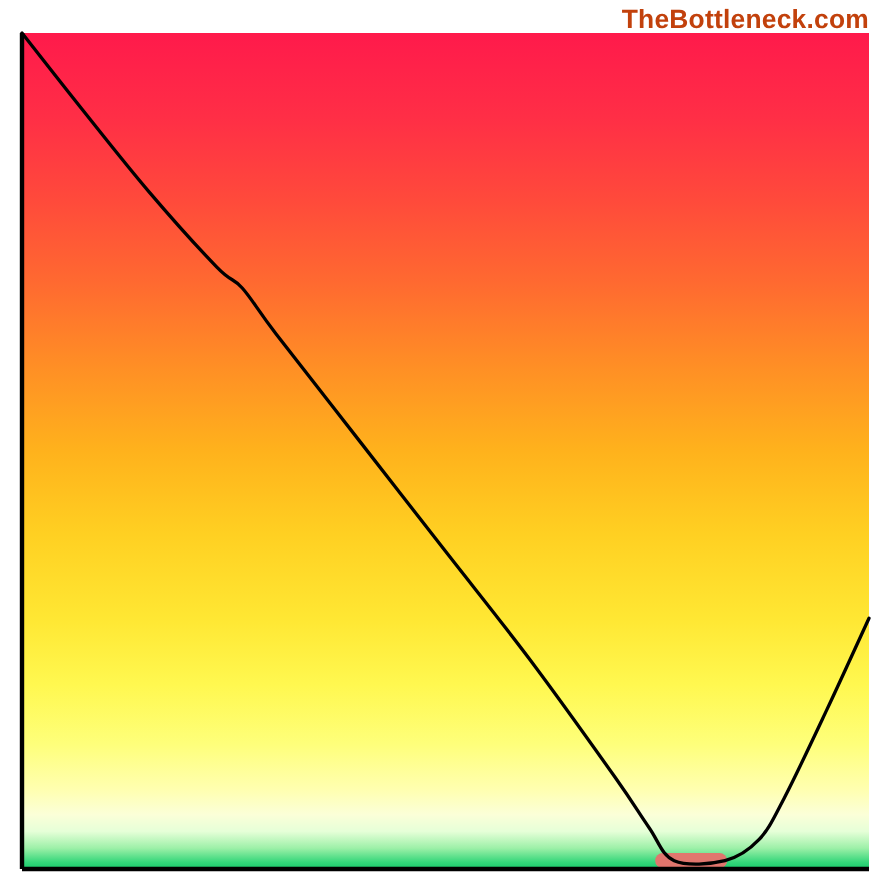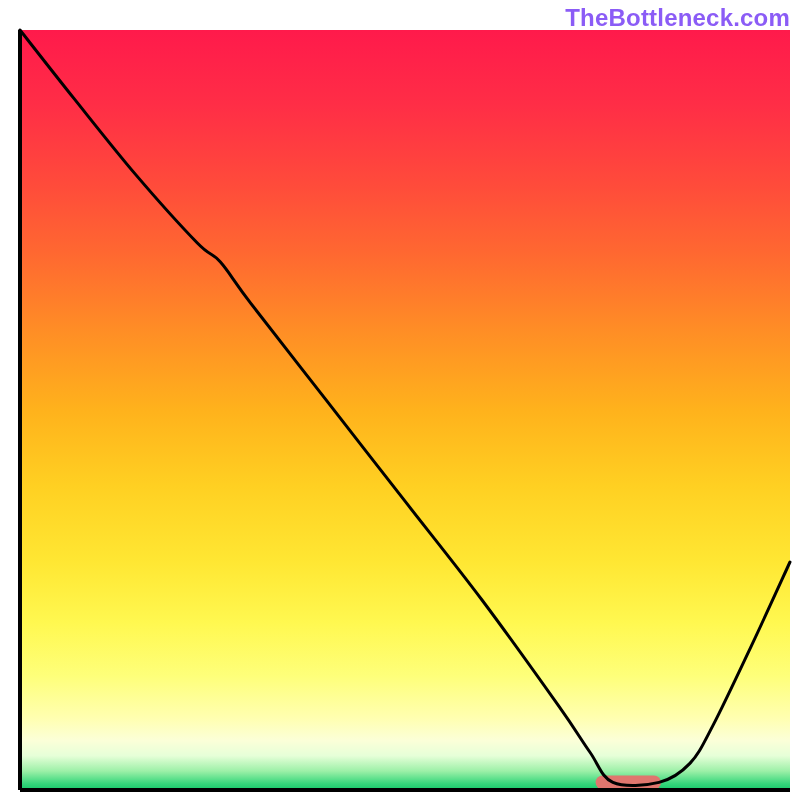--- a/index.html
+++ b/index.html
@@ -14,21 +14,21 @@
     position: relative;
     width: 800px;
     height: 800px;
   }
   .watermark {
     position: absolute;
     top: 4px;
     right: 10px;
     font-size: 24px;
     font-weight: bold;
-    color: #8b5cf6;
+    color: #c2410c;
     letter-spacing: 0.2px;
   }
   svg {
     position: absolute;
     left: 0;
     top: 0;
   }
 </style>
 </head>
 <body>

